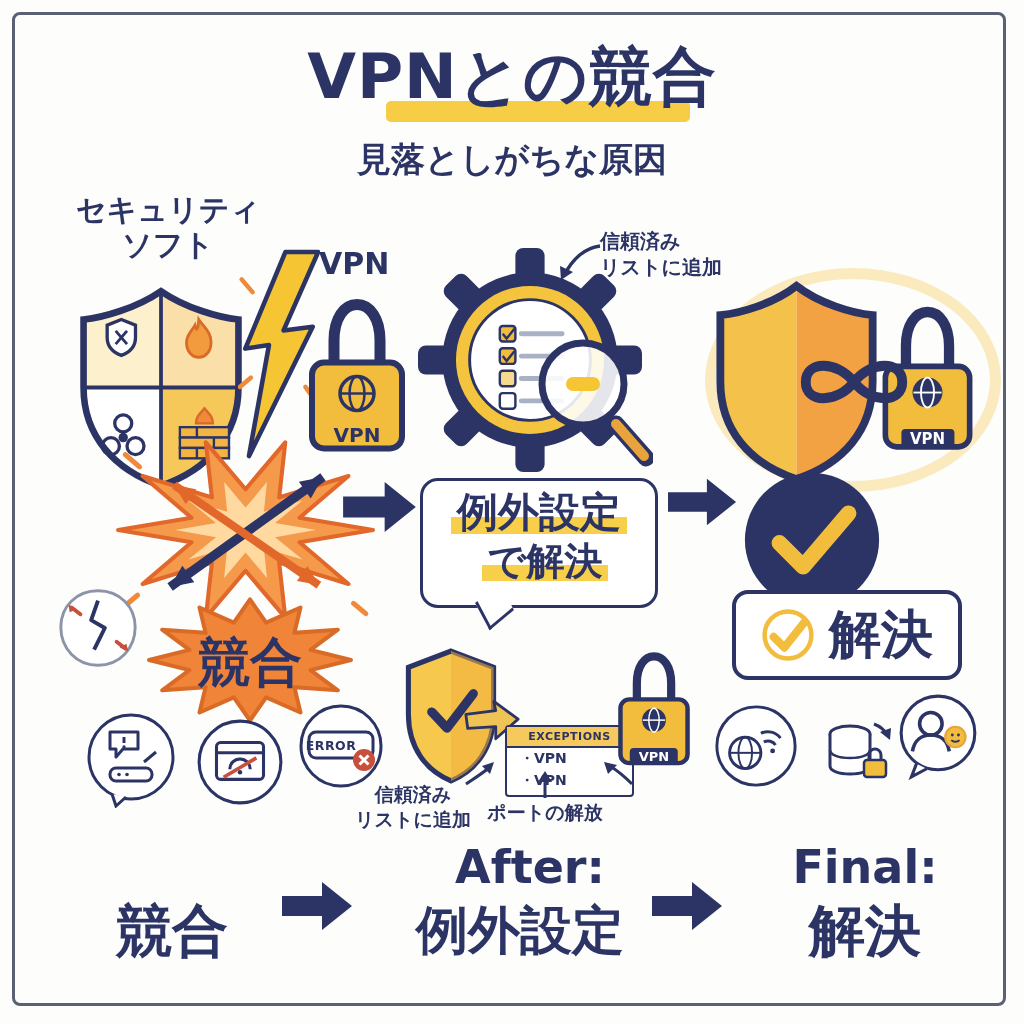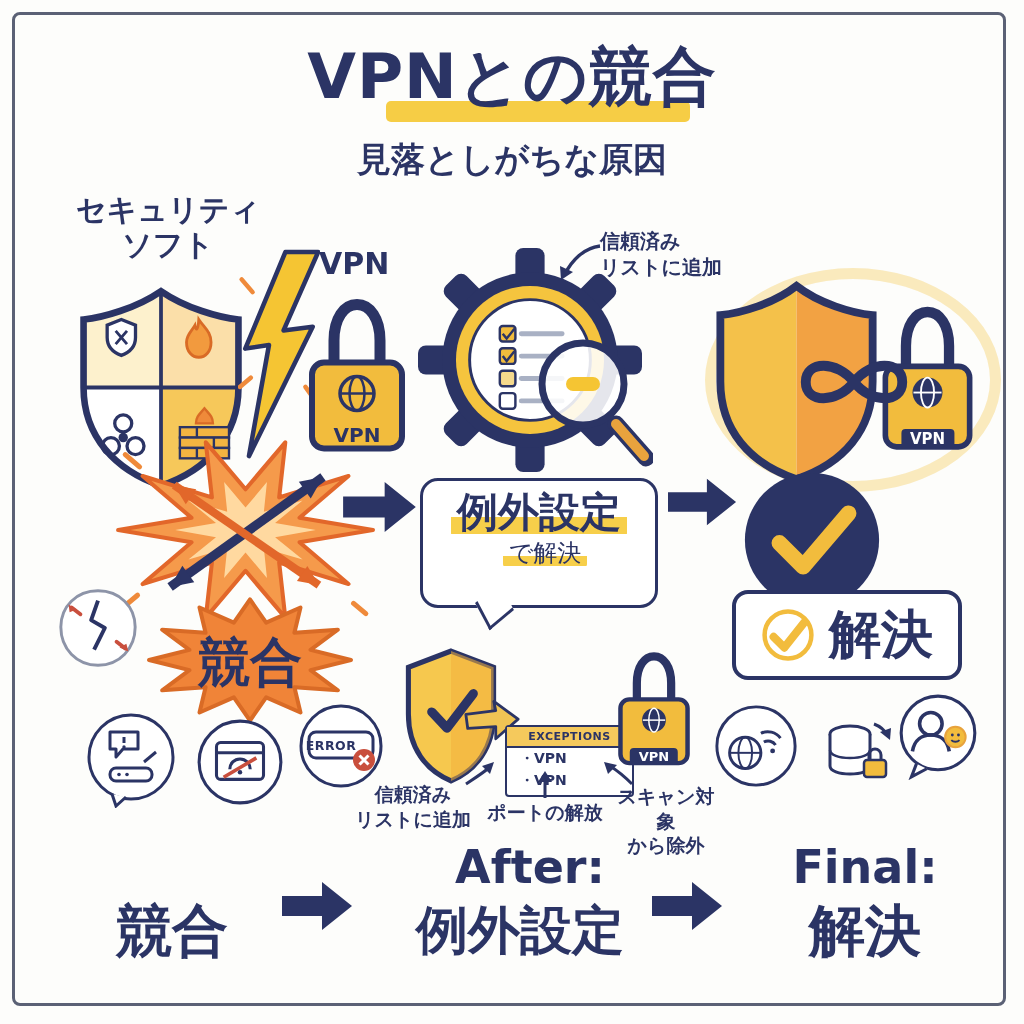--- a/index.html
+++ b/index.html
@@ -14,21 +14,21 @@
   .vpn-top{font-size:30px;font-weight:800;color:#2b3465;}
   .lock-label{position:absolute;left:0;right:0;text-align:center;font-weight:800;color:#2b3465;}
   .lock-label.on-navy{left:50%;transform:translateX(-50%);right:auto;background:#2b3465;color:#ffffff;padding:1px 9px;border-radius:4px;}
   .kyogo-text{position:absolute;left:0;right:0;top:34px;text-align:center;font-size:52px;font-weight:800;color:#2b3465;}
   .error-label{position:absolute;left:8px;width:64px;top:36px;text-align:center;font-size:12.5px;font-weight:800;color:#2b3465;letter-spacing:.5px;}
   .note{font-size:20px;font-weight:700;color:#2b3465;line-height:1.3;}
   .caption{font-size:19px;font-weight:700;color:#2b3465;line-height:1.3;text-align:center;}
   .bubble{border:3.5px solid #2b3465;border-radius:18px;background:#ffffff;box-sizing:border-box;text-align:center;padding-top:6px;}
   .bubble-tail{position:absolute;left:56px;bottom:-17px;width:28px;height:28px;background:#ffffff;border-right:3.5px solid #2b3465;border-bottom:3.5px solid #2b3465;transform:rotate(62deg) skew(12deg);}
   .bubble-line1{font-size:41px;font-weight:800;color:#2b3465;line-height:1.25;}
-  .bubble-line2{font-size:24px;font-weight:400;color:#2b3465;line-height:1.25;padding-left:12px;}
+  .bubble-line2{font-size:38px;font-weight:700;color:#2b3465;line-height:1.25;padding-left:12px;}
   .hl{background:linear-gradient(180deg, rgba(0,0,0,0) 60%, #f7cf4a 60%, #f7cf4a 96%, rgba(0,0,0,0) 96%);padding:0 6px;border-radius:3px;}
   .list-box{background:#ffffff;border:2.5px solid #2b3465;border-radius:4px;box-sizing:border-box;}
   .box-title{font-size:11px;font-weight:800;color:#2b3465;text-align:center;border-bottom:2px solid #2b3465;padding:2px 0;letter-spacing:.5px;}
   .exc-title{font-size:11px;font-weight:800;color:#2b3465;background:#f5c95c;text-align:center;padding:3px 0;border-bottom:2px solid #2b3465;letter-spacing:.5px;}
   .exc-item{font-size:14px;font-weight:700;color:#2b3465;padding:1px 13px;line-height:1.4;}
   .check-row{display:flex;align-items:center;gap:5px;padding:4px 6px;}
   .cb{position:relative;width:13px;height:13px;border:2px solid #2b3465;box-sizing:border-box;flex:none;background:#fff;}
   .cb.gold{background:#f2bc3d;}
   .cb.gold::after{content:"";position:absolute;left:1px;top:1px;width:7px;height:4px;border-left:2px solid #2b3465;border-bottom:2px solid #2b3465;transform:rotate(-45deg);}
   .row-line{flex:1;height:3px;background:#9aa3b8;border-radius:2px;}
@@ -263,24 +263,20 @@
     </div>
     <svg class="abs" style="left:462px;top:760px;" width="34" height="26" viewBox="0 0 34 26">
       <path d="M4,24 C13,18 21,13 28,7" fill="none" stroke="#2b3465" stroke-width="3"></path>
       <polygon points="32,2 20,6 28,14" fill="#2b3465"></polygon>
     </svg>
     <div class="abs caption" style="left:486px;top:800px;width:118px;">ポートの解放</div>
     <svg class="abs" style="left:532px;top:768px;" width="26" height="32" viewBox="0 0 26 32">
       <path d="M13,30 V10" fill="none" stroke="#2b3465" stroke-width="3"></path>
       <polygon points="13,3 6,14 20,14" fill="#2b3465"></polygon>
     </svg>
-    <div class="abs caption" style="left:610px;top:784px;width:112px;">
-      <span>スキャン対象</span><br>
-      <span>から除外</span>
-    </div>
     <svg class="abs" style="left:600px;top:758px;" width="36" height="28" viewBox="0 0 36 28">
       <path d="M32,26 C24,18 18,13 10,8" fill="none" stroke="#2b3465" stroke-width="3"></path>
       <polygon points="4,4 8,16 17,7" fill="#2b3465"></polygon>
     </svg>
   </section>
 
   <svg class="abs" style="left:668px;top:476px;" width="70" height="52" viewBox="0 0 72 52">
     <polygon points="0,16 40,16 40,2 70,26 40,50 40,36 0,36" fill="#2b3465"></polygon>
   </svg>
 

